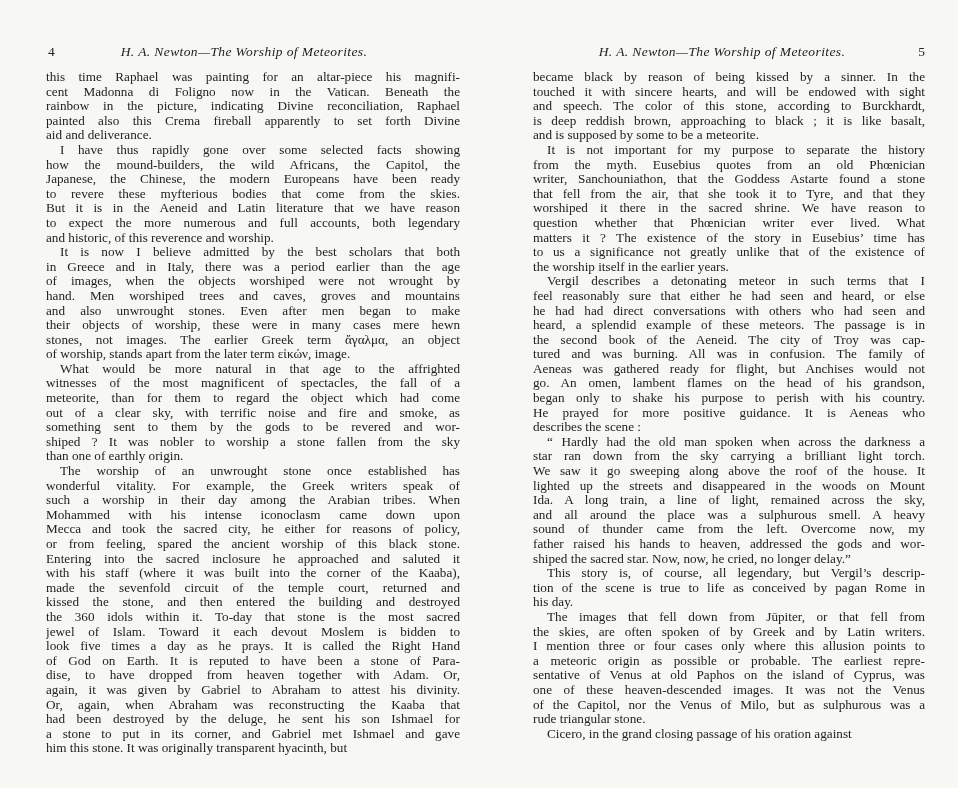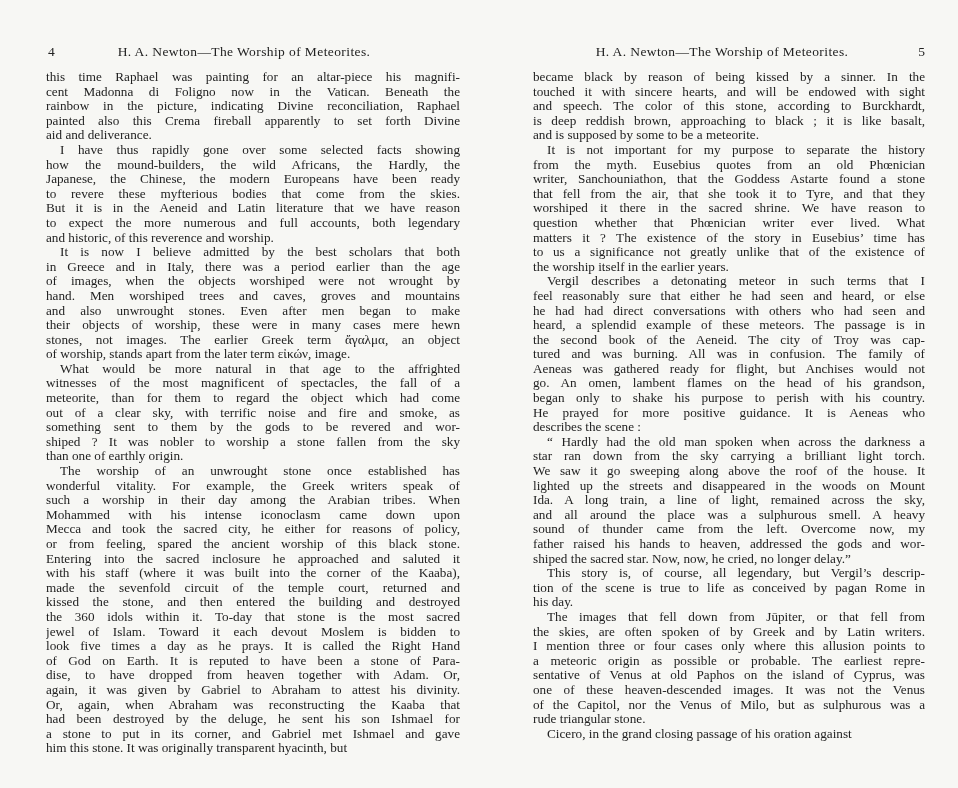--- a/index.html
+++ b/index.html
@@ -26,20 +26,21 @@
     position: absolute;
     top: 44px;
     left: 0;
     right: 0;
     height: 16px;
     font-size: 13.5px;
   }
   .running-title {
     display: block;
     text-align: center;
+    font-style: italic;
     letter-spacing: 0.4px;
   }
   .page-left .running-title  { padding-left: 18px; padding-right: 36px; }
   .page-right .running-title { padding-left: 20px; padding-right: 34px; }
   .page-number {
     position: absolute;
     top: 0;
     font-style: normal;
     font-size: 13.5px;
   }
@@ -75,21 +76,21 @@
   <div class="body-text">
       <div class="para">
         <div class="line">this time Raphael was painting for an altar-piece his magnifi-</div>
         <div class="line">cent Madonna di Foligno now in the Vatican. Beneath the</div>
         <div class="line">rainbow in the picture, indicating Divine reconciliation, Raphael</div>
         <div class="line">painted also this Crema fireball apparently to set forth Divine</div>
         <div class="line lastline">aid and deliverance.</div>
       </div>
       <div class="para">
         <div class="line firstline">I have thus rapidly gone over some selected facts showing</div>
-        <div class="line">how the mound-builders, the wild Africans, the Hardly, the</div>
+        <div class="line">how the mound-builders, the wild Africans, the Capitol, the</div>
         <div class="line">Japanese, the Chinese, the modern Europeans have been ready</div>
         <div class="line">to revere these myfterious bodies that come from the skies.</div>
         <div class="line">But it is in the Aeneid and Latin literature that we have reason</div>
         <div class="line">to expect the more numerous and full accounts, both legendary</div>
         <div class="line lastline">and historic, of this reverence and worship.</div>
       </div>
       <div class="para">
         <div class="line firstline">It is now I believe admitted by the best scholars that both</div>
         <div class="line">in Greece and in Italy, there was a period earlier than the age</div>
         <div class="line">of images, when the objects worshiped were not wrought by</div>

